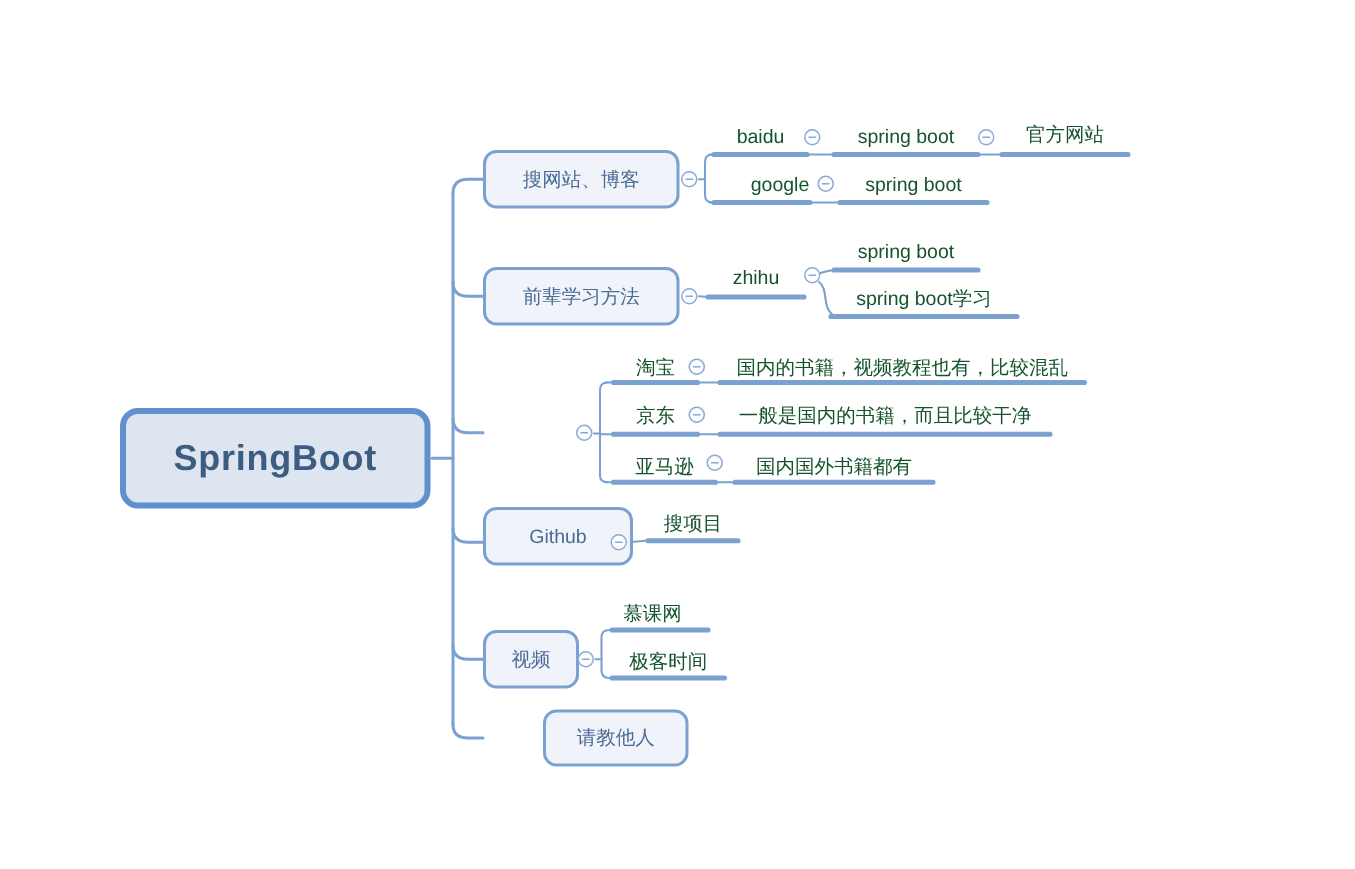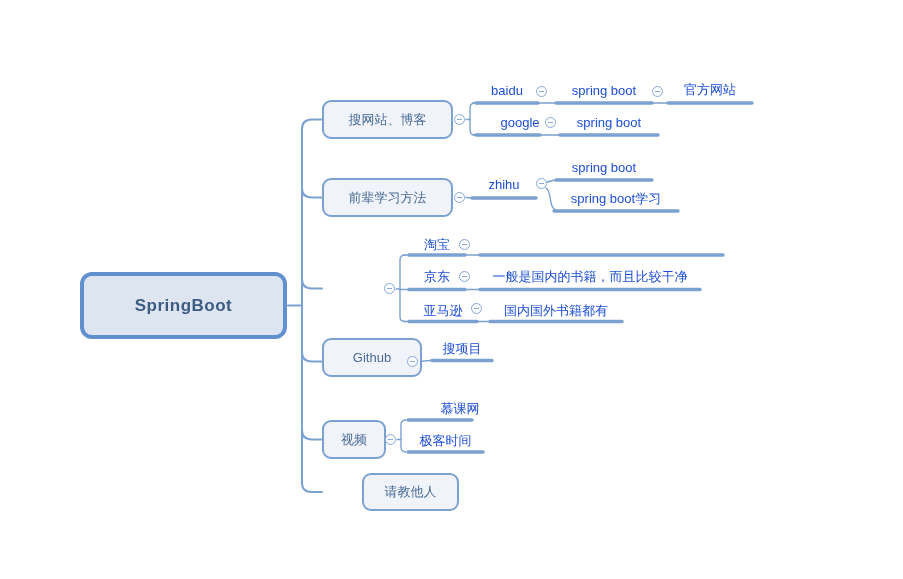--- a/index.html
+++ b/index.html
@@ -10,24 +10,24 @@
   #canvas{position:relative;width:903px;height:579px;}
   svg.wires{position:absolute;left:0;top:0;pointer-events:none;}
   .topic{
     position:absolute;box-sizing:border-box;
     border:2px solid #7ba1d0;border-radius:9px;background:#f0f4fa;
     color:#4a6b94;display:flex;align-items:center;justify-content:center;
     font-size:13px;white-space:nowrap;cursor:default;
   }
   .root{
     border:4px solid #6190ce;border-radius:12px;background:#dde5f1;
-    color:#3d5c82;font-weight:bold;font-size:17px;letter-spacing:.5px;
+    color:#3d5c82;font-weight:bold;font-size:24px;letter-spacing:.5px;
   }
   .leaf{
-    position:absolute;font-size:13px;color:#1d4ed8;text-align:center;
+    position:absolute;font-size:13px;color:#14532d;text-align:center;
     white-space:nowrap;line-height:18px;cursor:default;
   }
   .collapse{
     position:absolute;width:11px;height:11px;box-sizing:border-box;
     border:1px solid #8aa9d6;border-radius:50%;background:#fcfdff;cursor:pointer;
   }
   .collapse::after{
     content:"";position:absolute;left:2px;right:2px;top:4px;height:1px;background:#8aa9d6;
   }
 </style>
@@ -114,28 +114,29 @@
   <div class="leaf" style="left:556px;top:82px;width:96px;">spring boot</div>
   <div class="leaf" style="left:668px;top:81px;width:84px;">官方网站</div>
   <div class="leaf" style="left:488px;top:114px;width:64px;">google</div>
   <div class="leaf" style="left:560px;top:114px;width:98px;">spring boot</div>
 
   <div class="leaf" style="left:472px;top:176px;width:64px;">zhihu</div>
   <div class="leaf" style="left:556px;top:159px;width:96px;">spring boot</div>
   <div class="leaf" style="left:554px;top:190px;width:124px;">spring boot学习</div>
 
   <div class="leaf" style="left:409px;top:236px;width:56px;">淘宝</div>
+  <div class="leaf" style="left:480px;top:236px;width:243px;">国内的书籍，视频教程也有，比较混乱</div>
   <div class="leaf" style="left:409px;top:268px;width:56px;">京东</div>
   <div class="leaf" style="left:480px;top:268px;width:220px;">一般是国内的书籍，而且比较干净</div>
   <div class="leaf" style="left:409px;top:302px;width:68px;">亚马逊</div>
   <div class="leaf" style="left:490px;top:302px;width:132px;">国内国外书籍都有</div>
 
   <div class="leaf" style="left:432px;top:340px;width:60px;">搜项目</div>
 
-  <div class="leaf" style="left:428px;top:400px;width:64px;">慕课网</div>
+  <div class="leaf" style="left:403px;top:400px;width:64px;">慕课网</div>
   <div class="leaf" style="left:408px;top:432px;width:75px;">极客时间</div>
 
   <span class="collapse" style="left:454px;top:114px;"></span>
   <span class="collapse" style="left:454px;top:192px;"></span>
   <span class="collapse" style="left:384px;top:283px;"></span>
   <span class="collapse" style="left:407px;top:356px;"></span>
   <span class="collapse" style="left:385px;top:434px;"></span>
   <span class="collapse" style="left:536px;top:86px;"></span>
   <span class="collapse" style="left:652px;top:86px;"></span>
   <span class="collapse" style="left:545px;top:117px;"></span>

